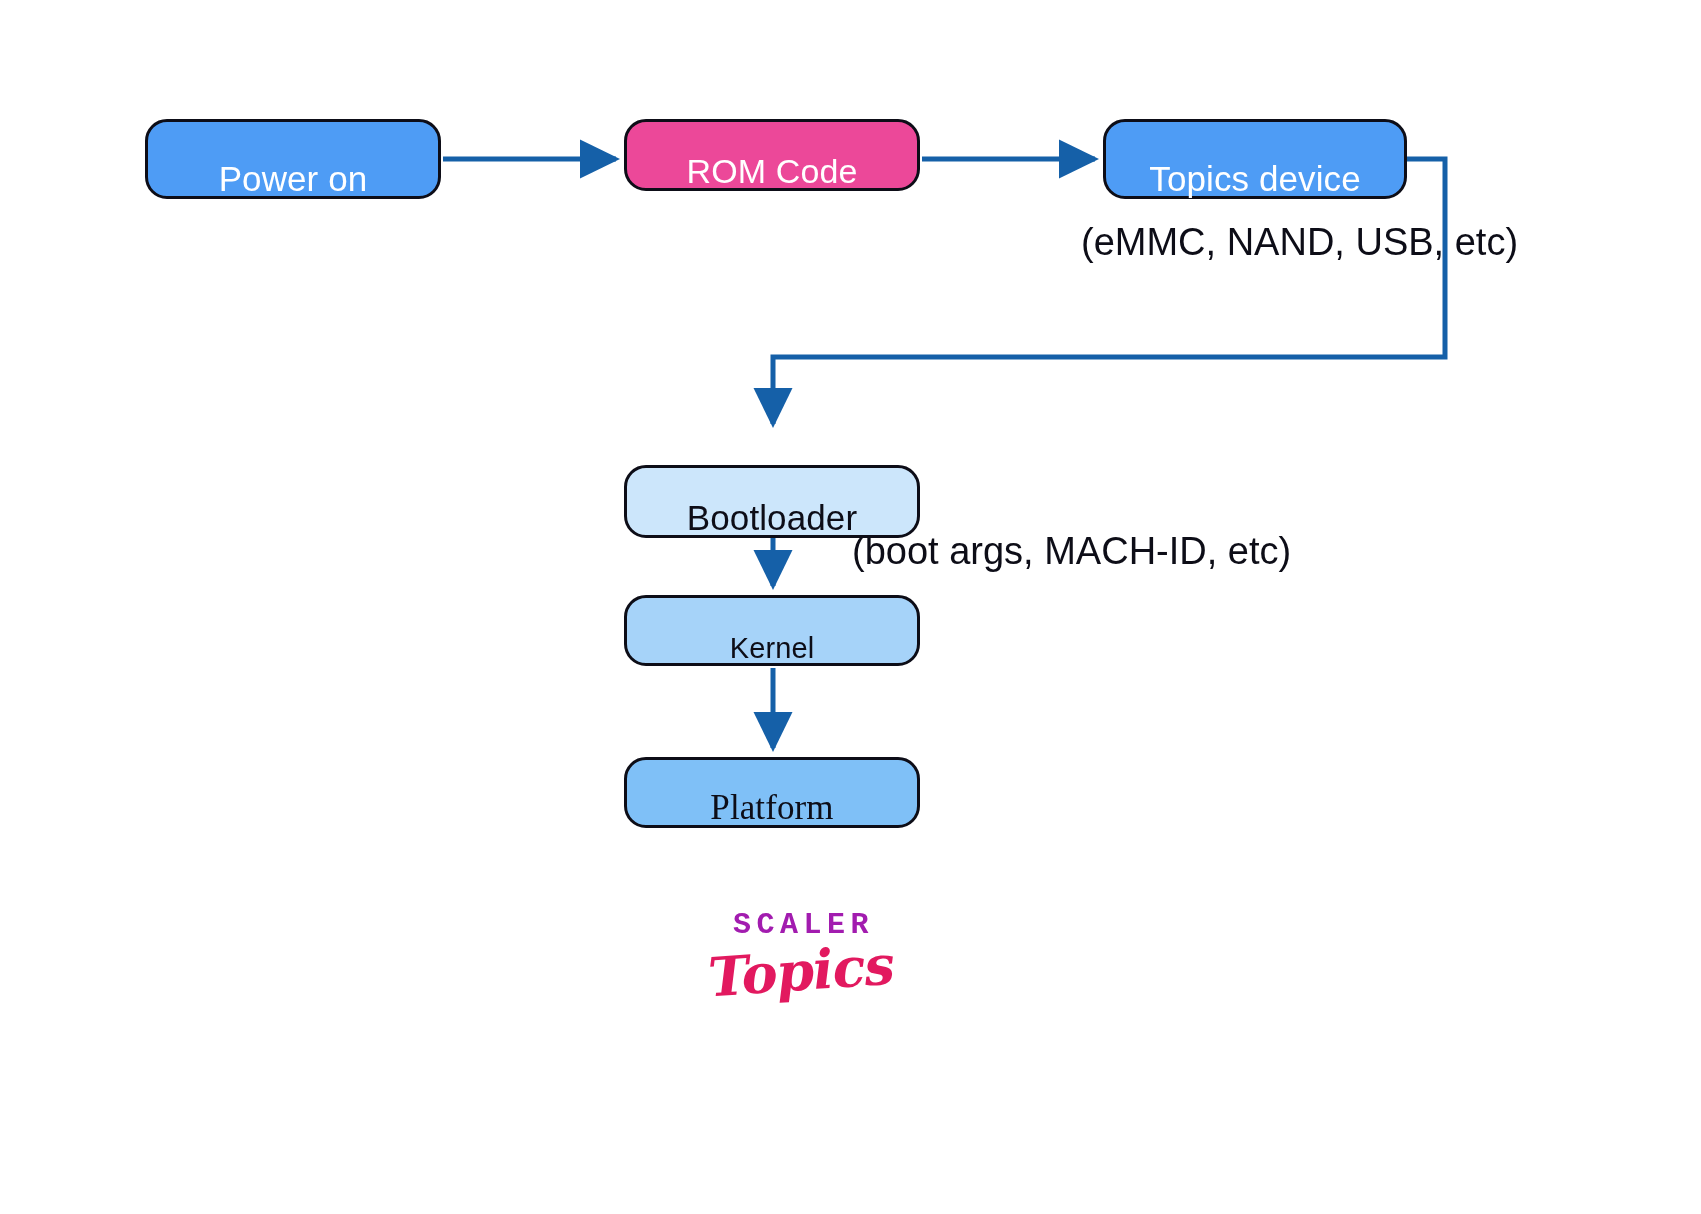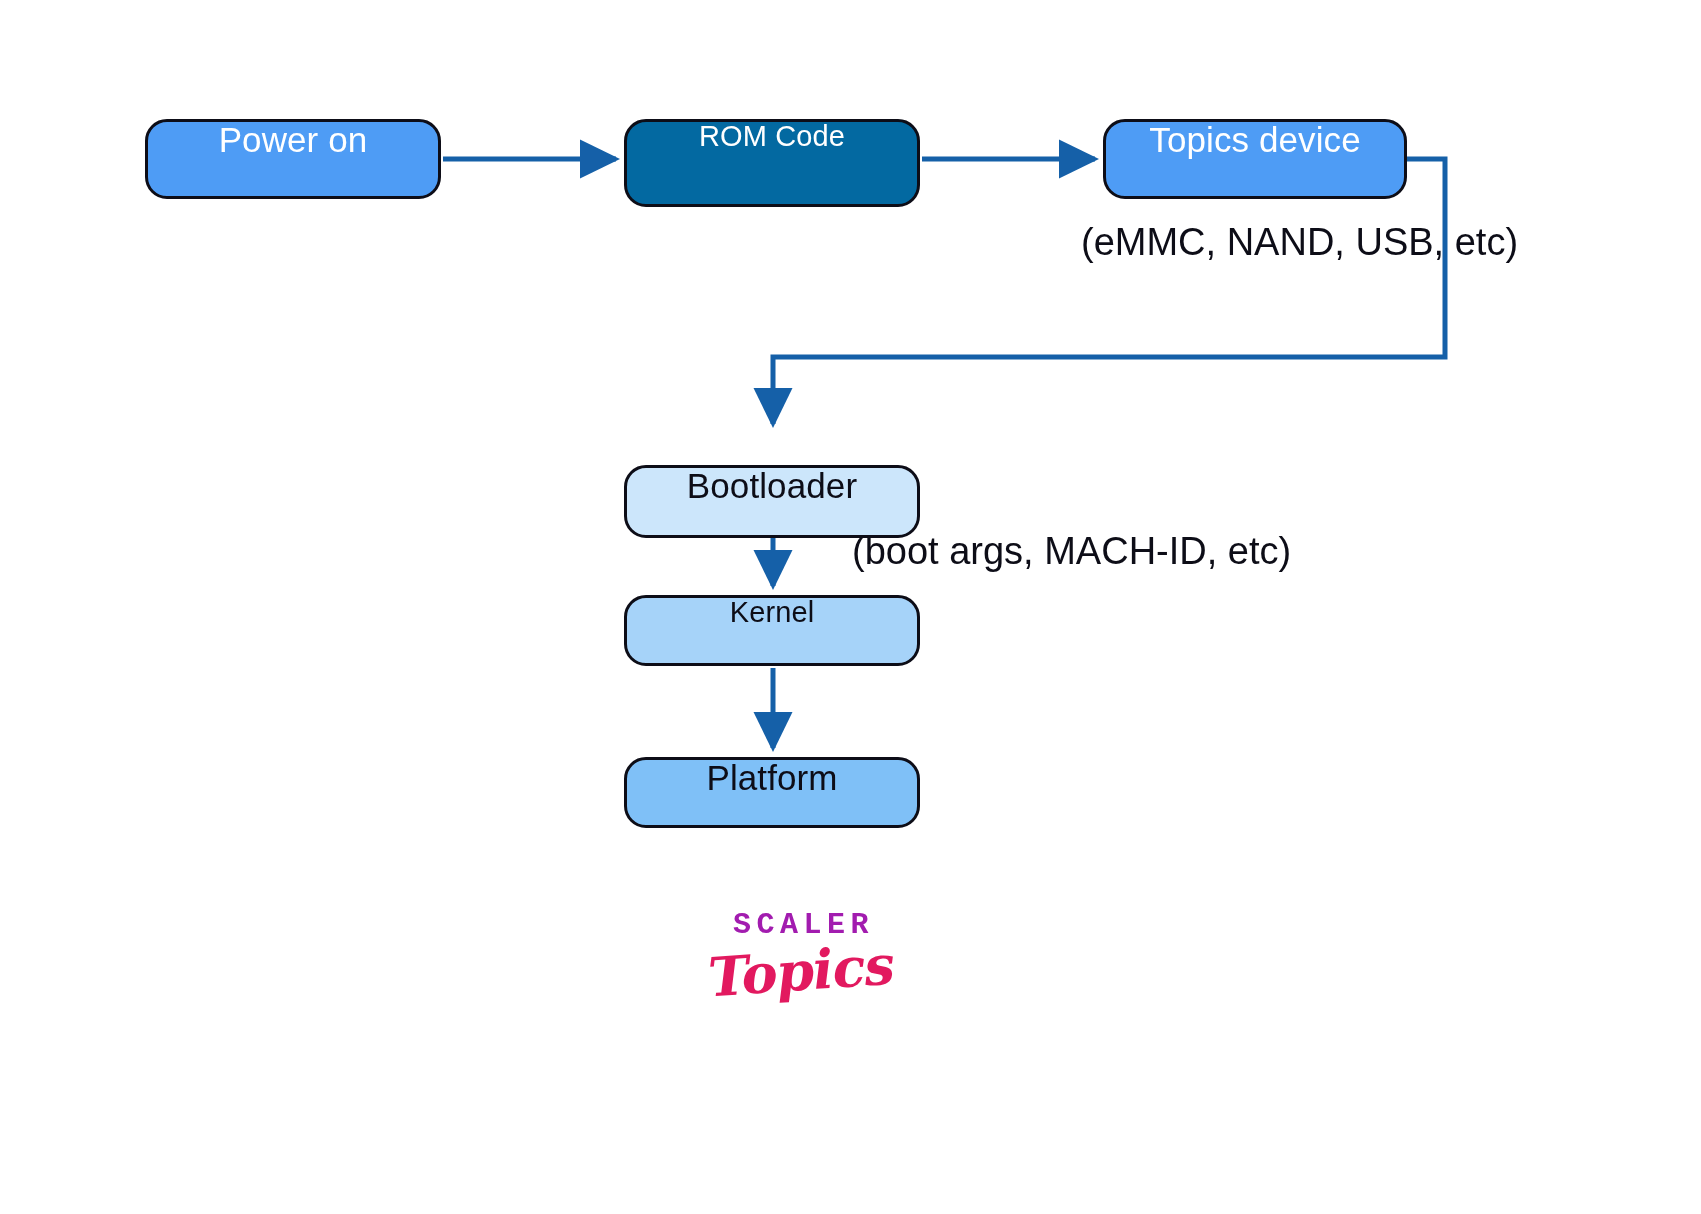--- a/index.html
+++ b/index.html
@@ -34,44 +34,44 @@
     pointer-events: none;
   }
 
   
   .node {
     position: absolute;
     box-sizing: border-box;
     border: 3px solid #0d0d17;
     border-radius: 22px;
     display: flex;
-    align-items: flex-start;
+    align-items: flex-end;
     justify-content: center;
     text-align: center;
     line-height: 1;
     white-space: nowrap;
   }
   .node-label {
     display: block;
     font-weight: 400;
     letter-spacing: 0.1px;
   }
 
   .node-power-on {
     left: 145px;  top: 119px;
     width: 296px; height: 80px;
     background: #4e9cf5;
     font-size: 35px;
     color: #ffffff;
   }
   .node-rom-code {
     left: 624px;  top: 119px;
-    width: 296px; height: 88px;
-    background: #0369a1;
-    font-size: 29px;
+    width: 296px; height: 72px;
+    background: #ec4899;
+    font-size: 34px;
     color: #ffffff;
   }
   .node-booting-device {
     left: 1103px; top: 119px;
     width: 304px; height: 80px;
     background: #4e9cf5;
     font-size: 35px;
     color: #ffffff;
   }
   .node-bootloader {
@@ -88,20 +88,21 @@
     background: #a6d3f9;
     font-size: 29px;
     color: #0d0d17;
   }
   .node-platform {
     left: 624px;  top: 757px;
     width: 296px; height: 71px;
     background: #7fc0f7;
     font-size: 35px;
     color: #0d0d17;
+    font-family: Liberation Serif, serif;
   }
 
   
   .annotation {
     position: absolute;
     font-size: 38px;
     color: #0d0d17;
     white-space: nowrap;
     line-height: 1;
   }

